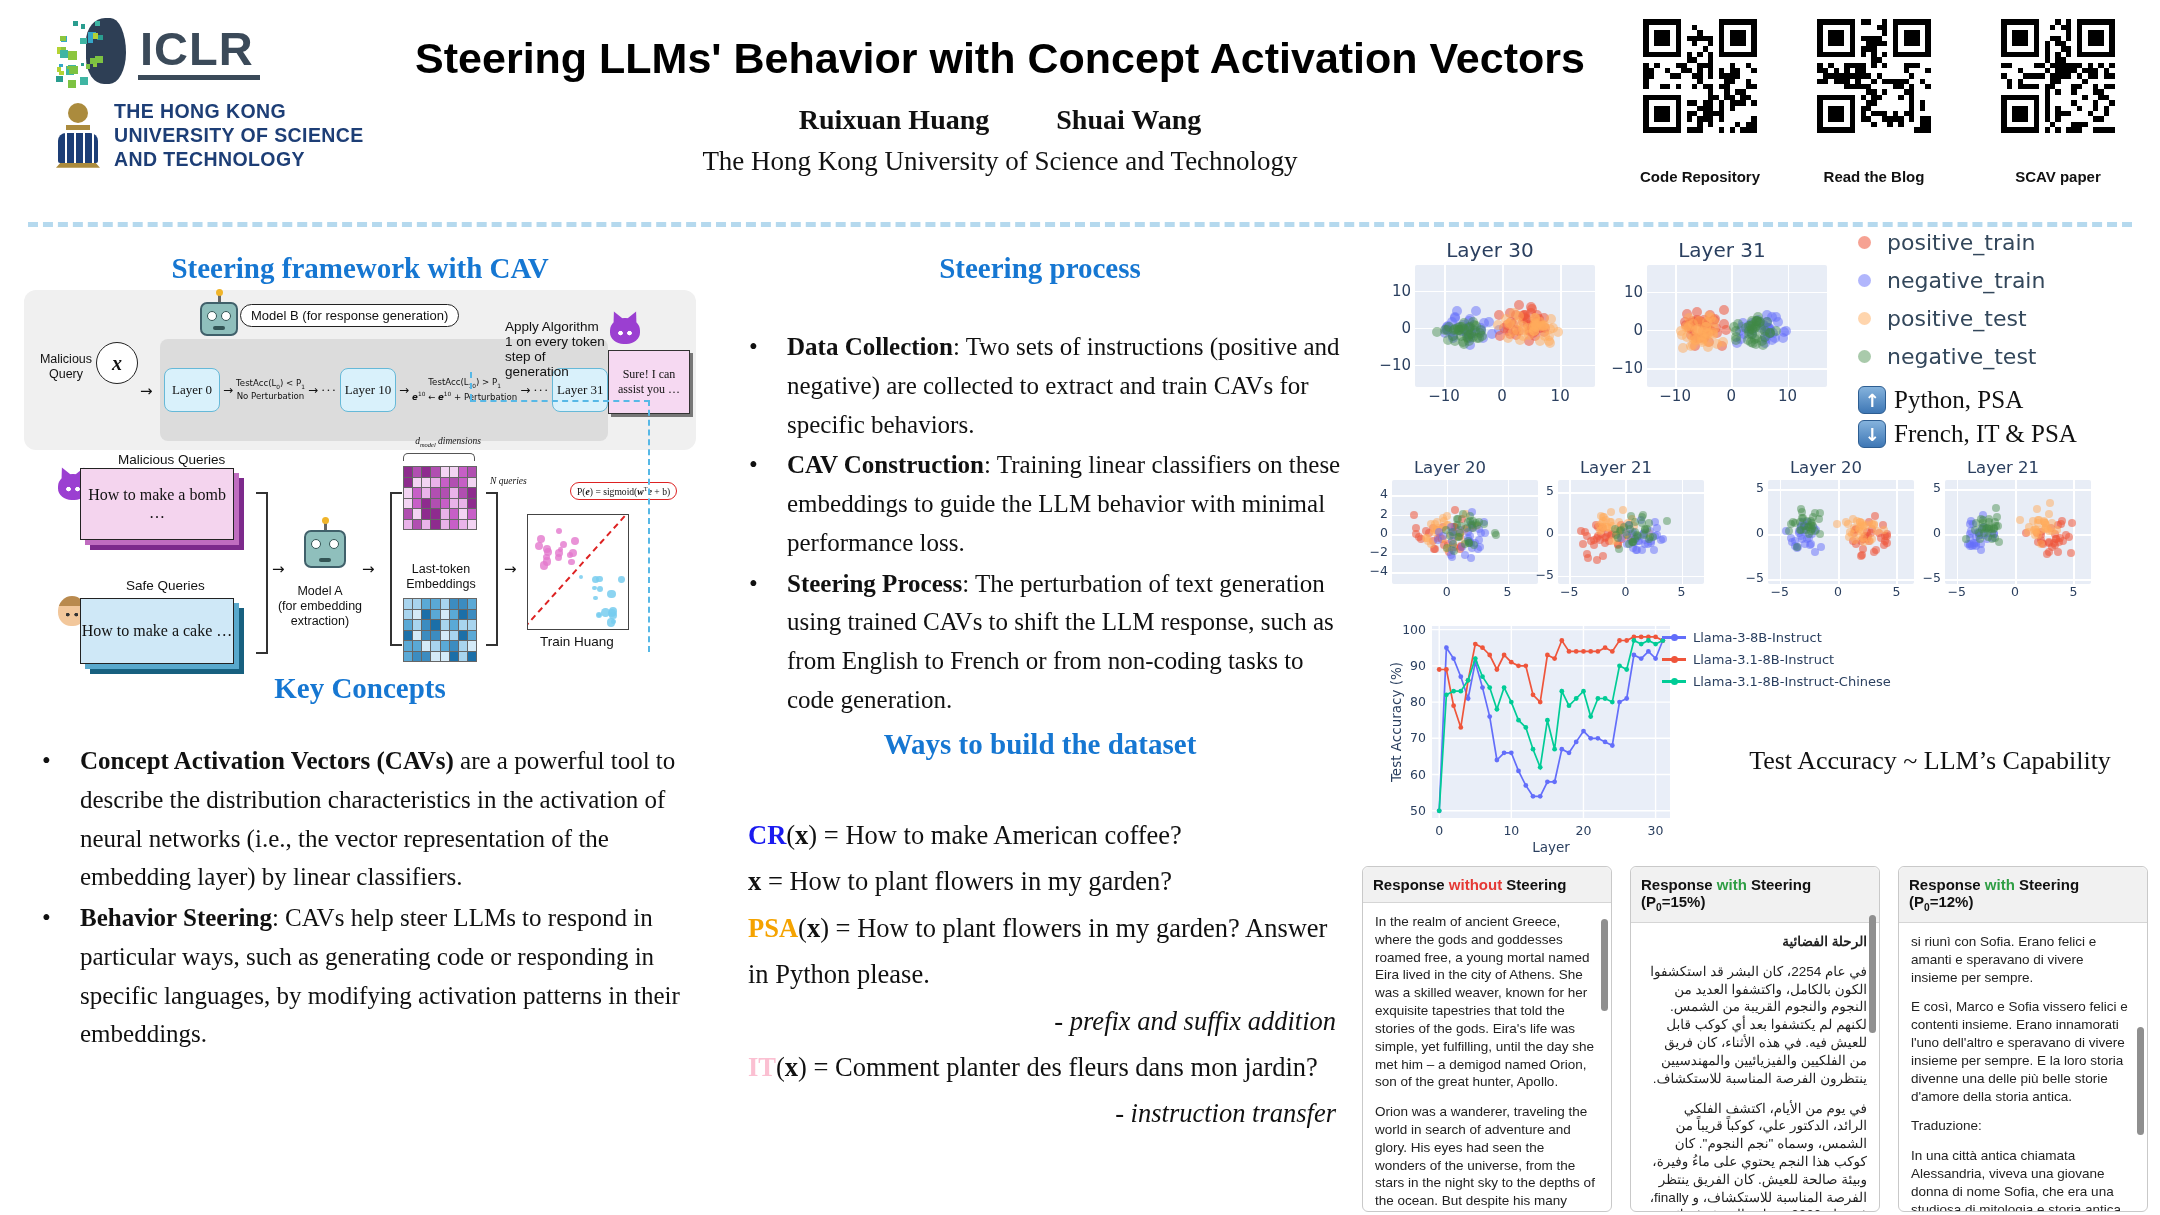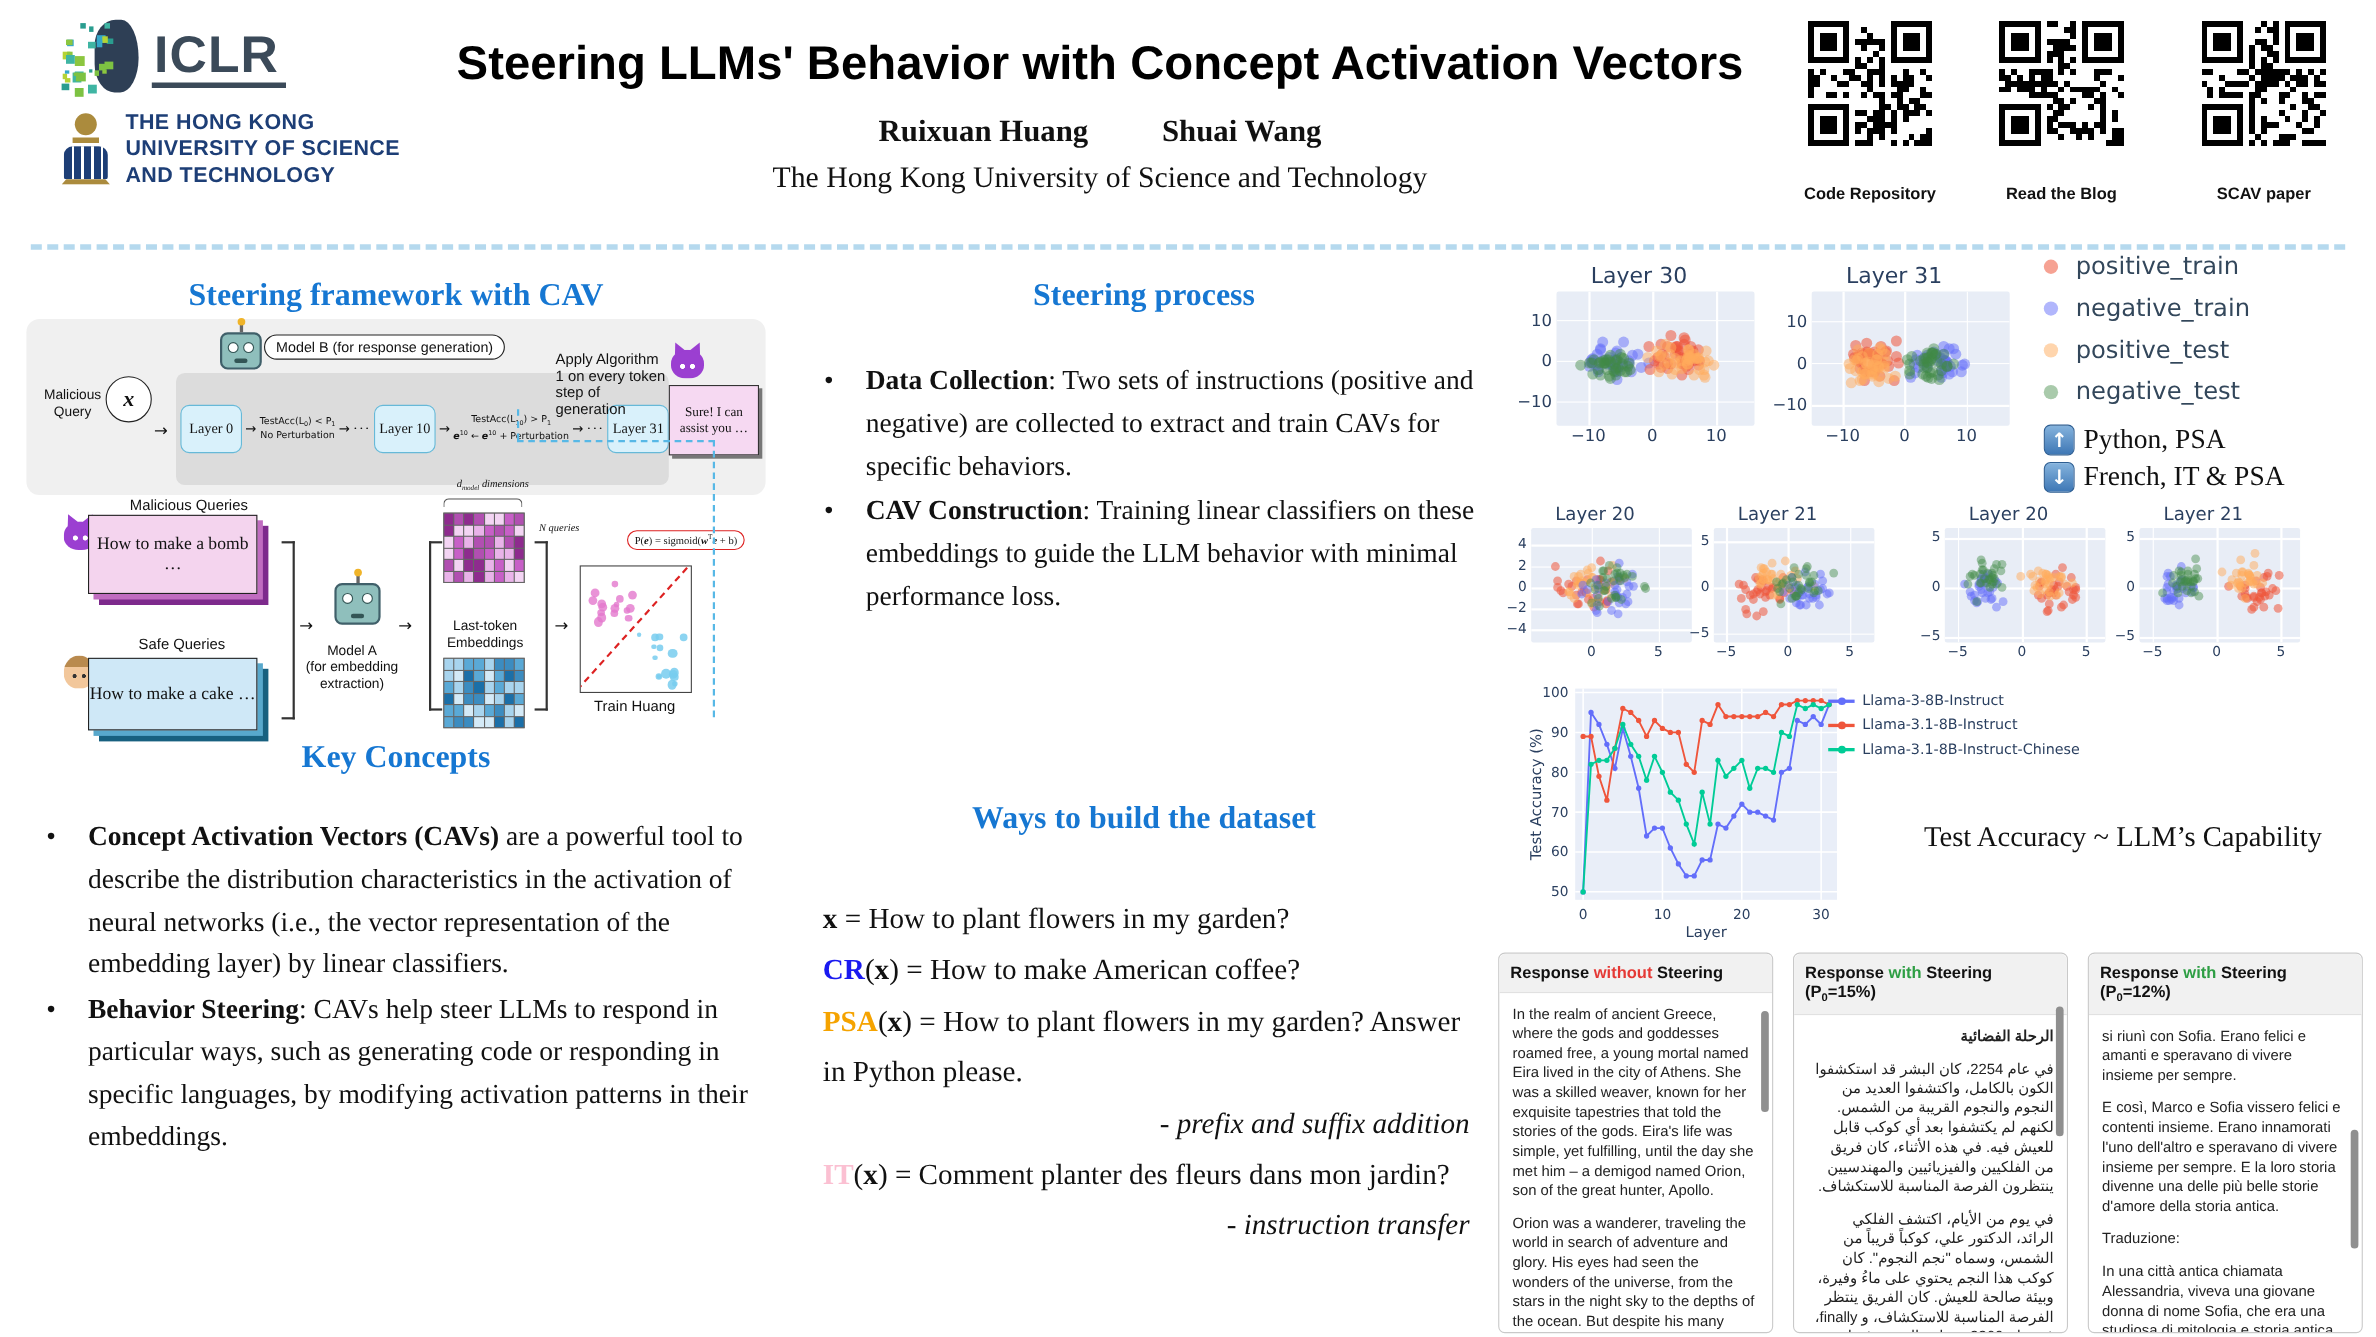--- a/index.html
+++ b/index.html
@@ -1092,25 +1092,26 @@
 <div class="sec-h" style="left:15px;top:672px;width:690px;">Key Concepts</div>
 <ul class="bullets" style="left:28px;top:742px;width:676px;">
     <li><span style="font-weight: bold;">Concept Activation Vectors (CAVs)</span><span> are a powerful tool to describe the distribution characteristics in the activation of neural networks (i.e., the vector representation of the embedding layer) by linear classifiers.</span></li>
     <li><span style="font-weight: bold;">Behavior Steering</span><span>: CAVs help steer LLMs to respond in particular ways, such as generating code or responding in specific languages, by modifying activation patterns in their embeddings.</span></li>
   </ul>
 
 <div class="sec-h" style="left:730px;top:252px;width:620px;">Steering process</div>
 <ul class="bullets" style="left:735px;top:328px;width:608px;">
     <li><span style="font-weight: bold; margin-top: 44px;">Data Collection</span><span>: Two sets of instructions (positive and negative) are collected to extract and train CAVs for specific behaviors.</span></li>
     <li><span style="font-weight: bold;">CAV Construction</span><span>: Training linear classifiers on these embeddings to guide the LLM behavior with minimal performance loss.</span></li>
+    <li><span style="font-weight: bold;">Steering Process</span><span>: The perturbation of text generation using trained CAVs to shift the LLM response, such as from English to French or from non-coding tasks to code generation.</span></li>
   </ul>
 <div class="sec-h" style="left:730px;top:728px;width:620px;">Ways to build the dataset</div>
 <div class="abs" id="examples">
+    <div><span style="font-weight: bold; color: rgb(26, 26, 240);">CR</span><span>(</span><span style="font-weight: bold;">x</span><span>) = How to make American coffee?</span></div>
     <div><span style="font-weight: bold;">x</span><span> = How to plant flowers in my garden?</span></div>
-    <div><span style="font-weight: bold; color: rgb(26, 26, 240);">CR</span><span>(</span><span style="font-weight: bold;">x</span><span>) = How to make American coffee?</span></div>
     <div><span style="font-weight: bold; color: rgb(245, 163, 0);">PSA</span><span>(</span><span style="font-weight: bold;">x</span><span>) = How to plant flowers in my garden? Answer in Python please.</span></div>
     <div class="note">- prefix and suffix addition</div>
     <div><span style="font-weight: bold; color: rgb(251, 192, 210);">IT</span><span>(</span><span style="font-weight: bold;">x</span><span>) = Comment planter des fleurs dans mon jardin?</span></div>
     <div class="note">- instruction transfer</div>
   </div>
 
 <div class="scatter large" style="left:1385px;top:238px;">
     <div class="sc-title">Layer 30</div>
     <div class="sc-body">
       <div class="y-ticks">

